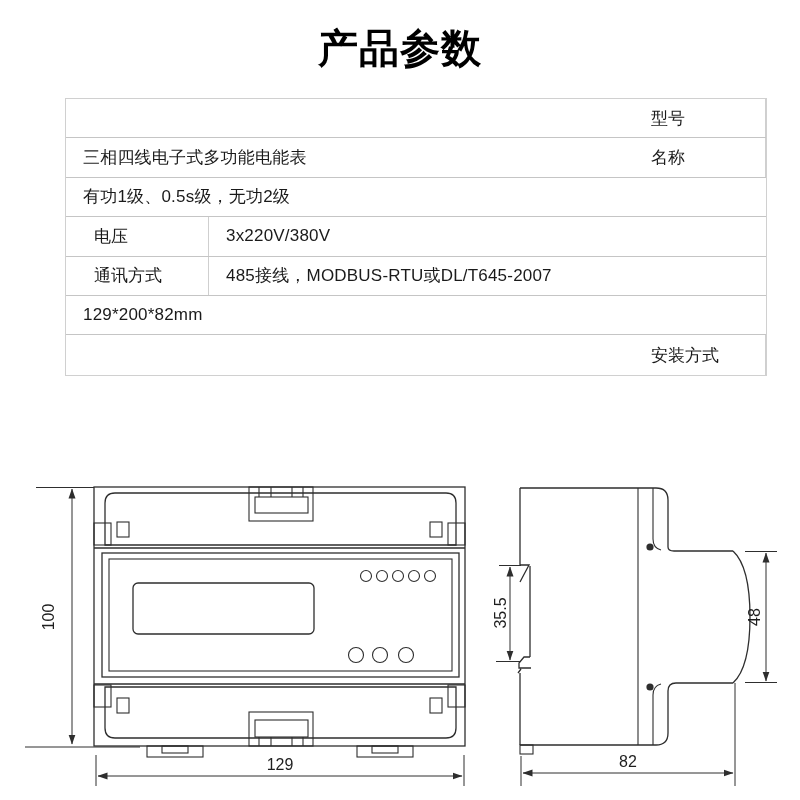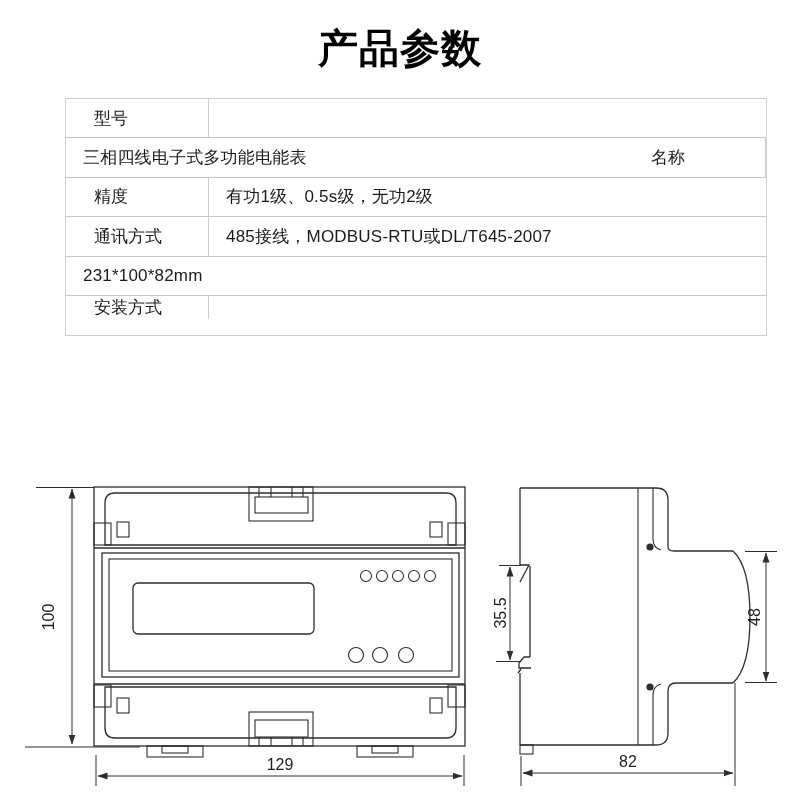--- a/index.html
+++ b/index.html
@@ -12,23 +12,23 @@
     text-align:center; font-size:40px; font-weight:700; color:#000;
     letter-spacing:1px;
   }
   .spec-table {
     position:absolute; left:65px; top:98px; width:702px;
     border:1px solid #d0d0d0; box-sizing:border-box; background:#fff;
   }
   .spec-row {
     display:flex; align-items:stretch; height:39.4px; box-sizing:border-box;
     border-bottom:1px solid #c5c5c5;
-    font-size:17px; color:#1a1a1a;
+    font-size:17px; color:#1a1a1a;justify-content:flex-end;
   }
-  .spec-row:last-child { border-bottom:none;flex-direction:column; }
+  .spec-row:last-child { border-bottom:none; }
   .cell { display:flex; align-items:center; box-sizing:border-box; }
   .cell.label {
     width:143px; padding-left:28px;
     border-right:1px solid #cfcfcf;
   }
   .cell.value { flex:1; padding-left:17px; letter-spacing:0.2px; }
   .drawing-svg { position:absolute; left:0; top:460px; }
   svg text { font-family:"Liberation Sans", sans-serif; }
 </style>
 </head>
@@ -40,29 +40,32 @@
 
   <div class="spec-table">
     <div class="spec-row">
       <div class="cell label">型号</div>
     </div>
     <div class="spec-row">
       <div class="cell value">三相四线电子式多功能电能表</div>
       <div class="cell label">名称</div>
     </div>
     <div class="spec-row">
-      <div class="cell label">精度</div>
       <div class="cell value">有功1级、0.5s级，无功2级</div>
+    </div>
+    <div class="spec-row">
+      <div class="cell label">电压</div>
+      <div class="cell value">3x220V/380V</div>
     </div>
     <div class="spec-row">
       <div class="cell label">通讯方式</div>
       <div class="cell value">485接线，MODBUS-RTU或DL/T645-2007</div>
     </div>
     <div class="spec-row">
-      <div class="cell value">231*100*82mm</div>
+      <div class="cell value">129*200*82mm</div>
     </div>
     <div class="spec-row">
       <div class="cell label">安装方式</div>
     </div>
   </div>
 
   <svg class="drawing-svg" width="800" height="340" viewBox="0 0 800 340">
     <defs>
       <marker id="arrow" viewBox="0 0 10 9" refX="9.5" refY="4.5" markerWidth="10" markerHeight="9" orient="auto-start-reverse">
         <path d="M0,1 L10,4.5 L0,8 Z" fill="#2e2e2e"></path>

